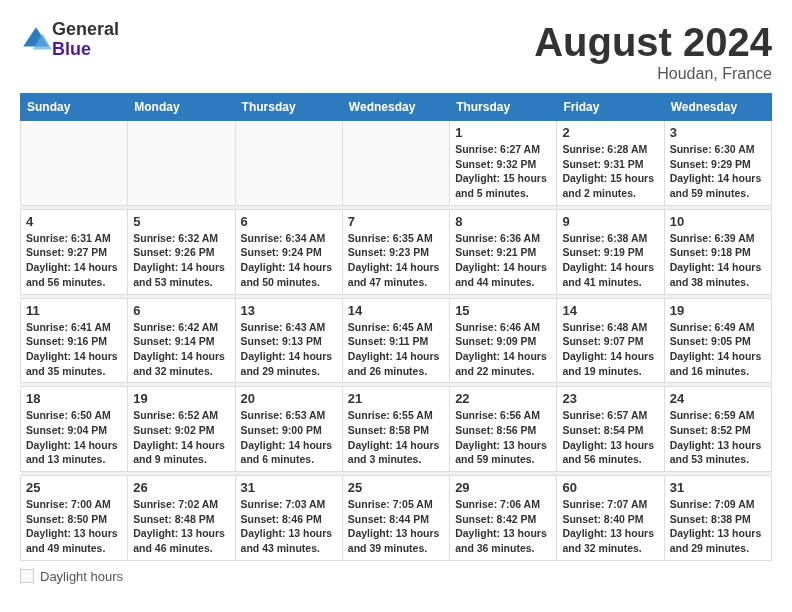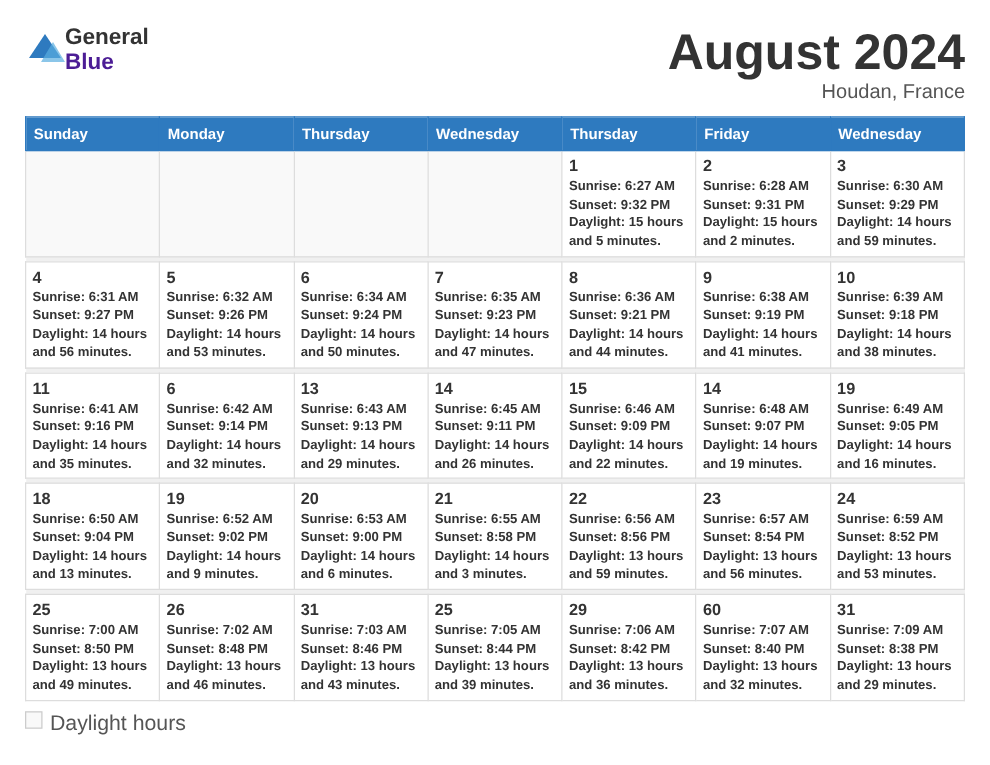--- a/index.html
+++ b/index.html
@@ -85,21 +85,21 @@
     .row-separator td {
       padding: 0;
       height: 4px;
       background: #f0f0f0;
       border: none;
     }
     .legend {
       display: flex;
       gap: 6px;
       margin-top: 8px;
-      font-size: 17px;
+      font-size: 13px;
       color: #555;
     }
     .legend-box {
       width: 14px;
       height: 14px;
       background: #f9f9f9;
       border: 1px solid #ccc;
     }
   </style>
 </head>

